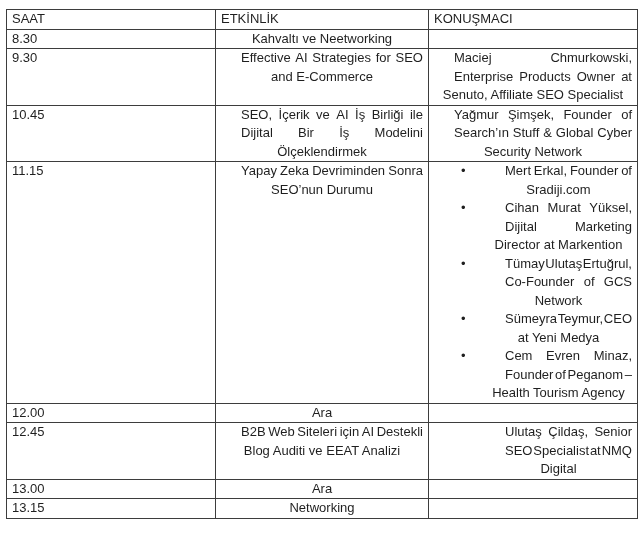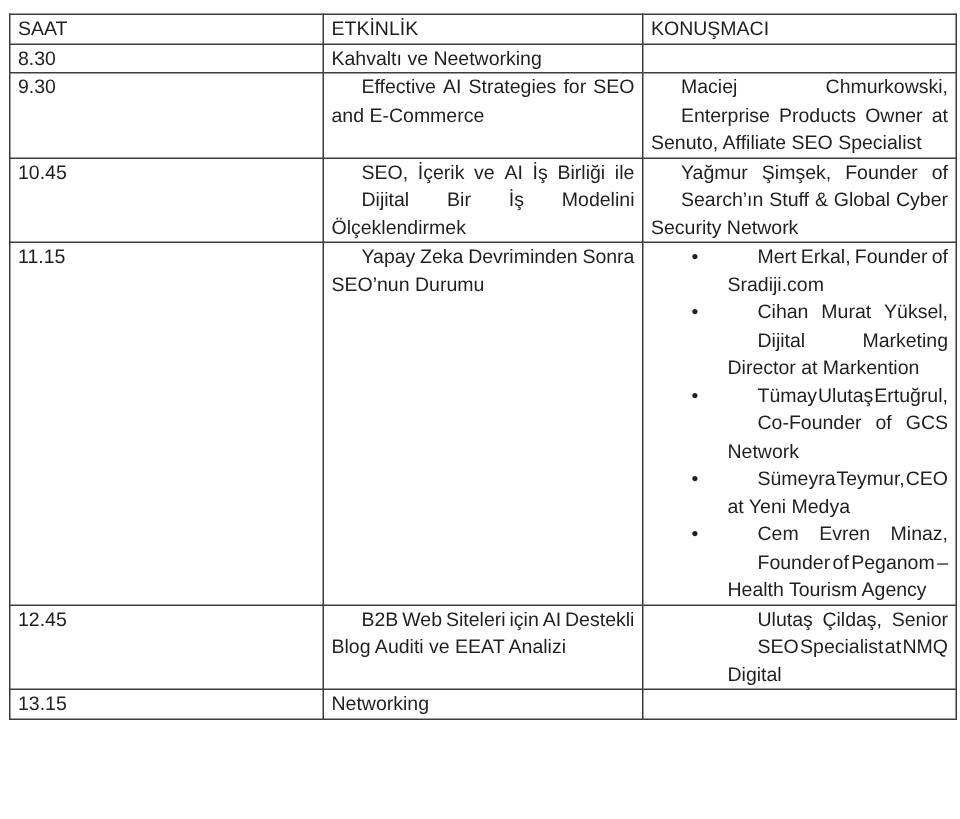--- a/index.html
+++ b/index.html
@@ -26,21 +26,21 @@
   th,td{
     border:1px solid var(--border-color);
     vertical-align:top;
     text-align:left;
     font-weight:400;
     font-size:13px;
     line-height:18.5px;
     padding:0 5px;
     overflow:hidden;
   }
-  .ln{white-space:nowrap;}
+  .ln{white-space:nowrap;text-align:center;}
   .jl{display:flex;justify-content:space-between;margin-left:20px;}
   .jl span{white-space:nowrap;}
   .cw.indent{margin-left:51px;}
   .bullet-item{display:flex;}
   .marker{flex:0 0 24px;margin-left:27px;}
   .btext{flex:1;min-width:0;}
 </style>
 </head>
 <body>
 
@@ -224,20 +224,31 @@
                     <span>Peganom</span>
                     <span>–</span>
                   </div>
                   <div class="ln">Health Tourism Agency</div>
                 </div>
               </div>
             </div>
           </td>
         </tr>
         <tr>
+          <td>12.00</td>
+          <td>
+            <div class="cw">
+              <div class="ln">Ara</div>
+            </div>
+          </td>
+          <td>
+            <div class="cw"></div>
+          </td>
+        </tr>
+        <tr>
           <td>12.45</td>
           <td>
             <div class="cw">
               <div class="jl">
                 <span>B2B</span>
                 <span>Web</span>
                 <span>Siteleri</span>
                 <span>için</span>
                 <span>AI</span>
                 <span>Destekli</span>
@@ -256,20 +267,31 @@
                 <span>SEO</span>
                 <span>Specialist</span>
                 <span>at</span>
                 <span>NMQ</span>
               </div>
               <div class="ln">Digital</div>
             </div>
           </td>
         </tr>
         <tr>
+          <td>13.00</td>
+          <td>
+            <div class="cw">
+              <div class="ln">Ara</div>
+            </div>
+          </td>
+          <td>
+            <div class="cw"></div>
+          </td>
+        </tr>
+        <tr>
           <td>13.15</td>
           <td>
             <div class="cw">
               <div class="ln">Networking</div>
             </div>
           </td>
           <td>
             <div class="cw"></div>
           </td>
         </tr>

